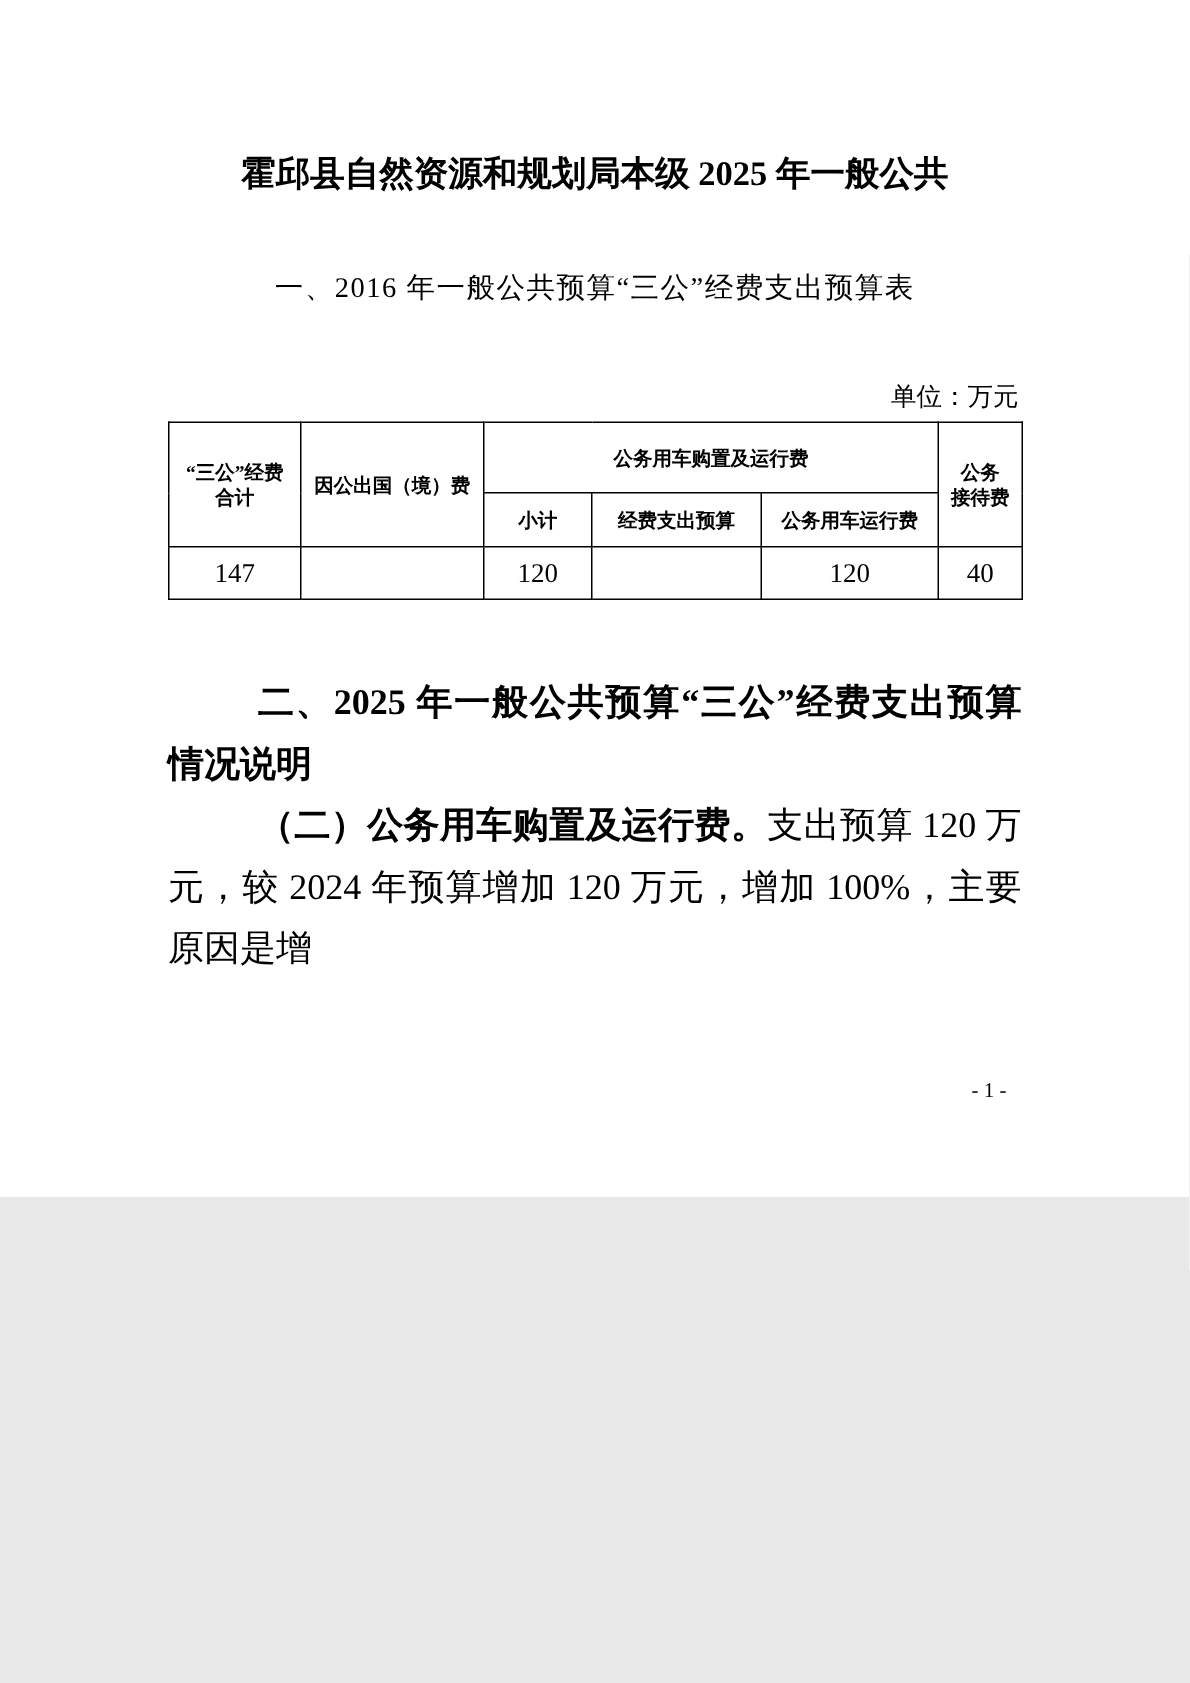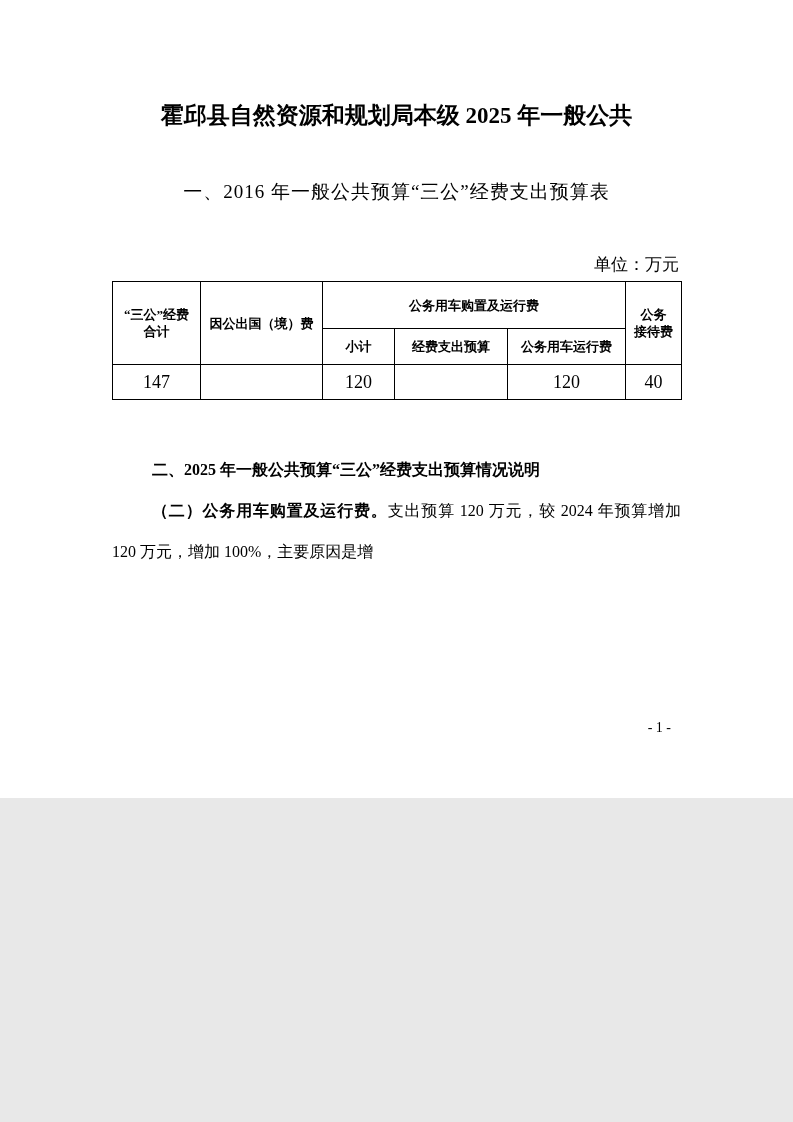--- a/index.html
+++ b/index.html
@@ -52,21 +52,21 @@
   }
   table.budget .val {
     font-size: 18px;
     height: 35px;
     font-weight: normal;
   }
   .row-top td { height: 47px; }
   .row-sub td { height: 36px; }
   .body-text {
     margin-top: 49px;
-    font-size: 16px;
+    font-size: 24px;
     line-height: 41px;
     text-align: justify;
   }
   .body-text p {
     margin: 0;
     text-indent: 2.5em;
   }
   .bold { font-weight: bold; }
   .page-number {
     position: absolute;

